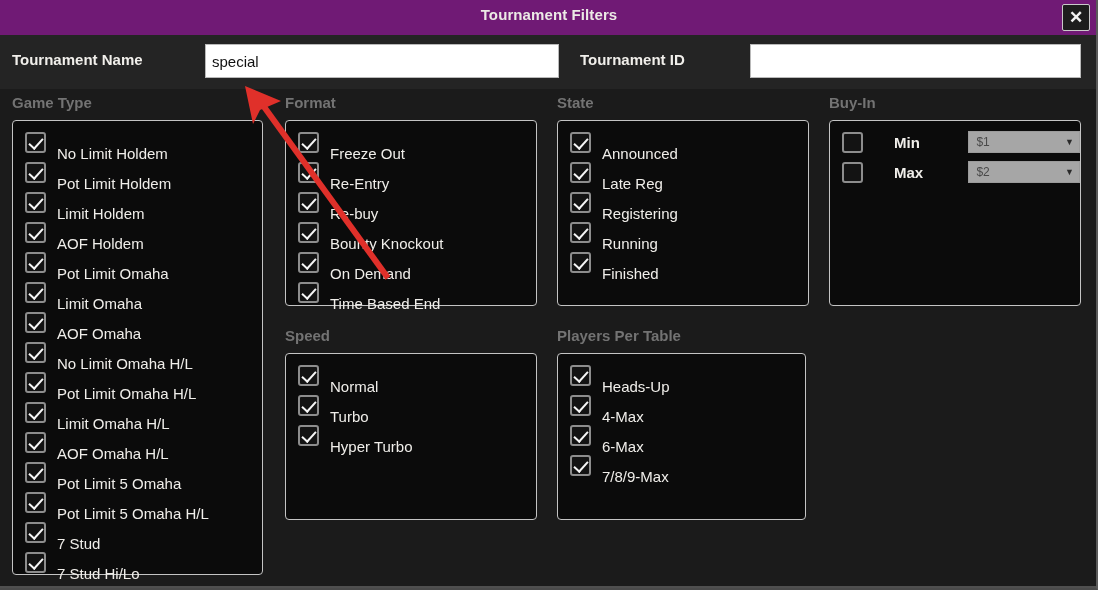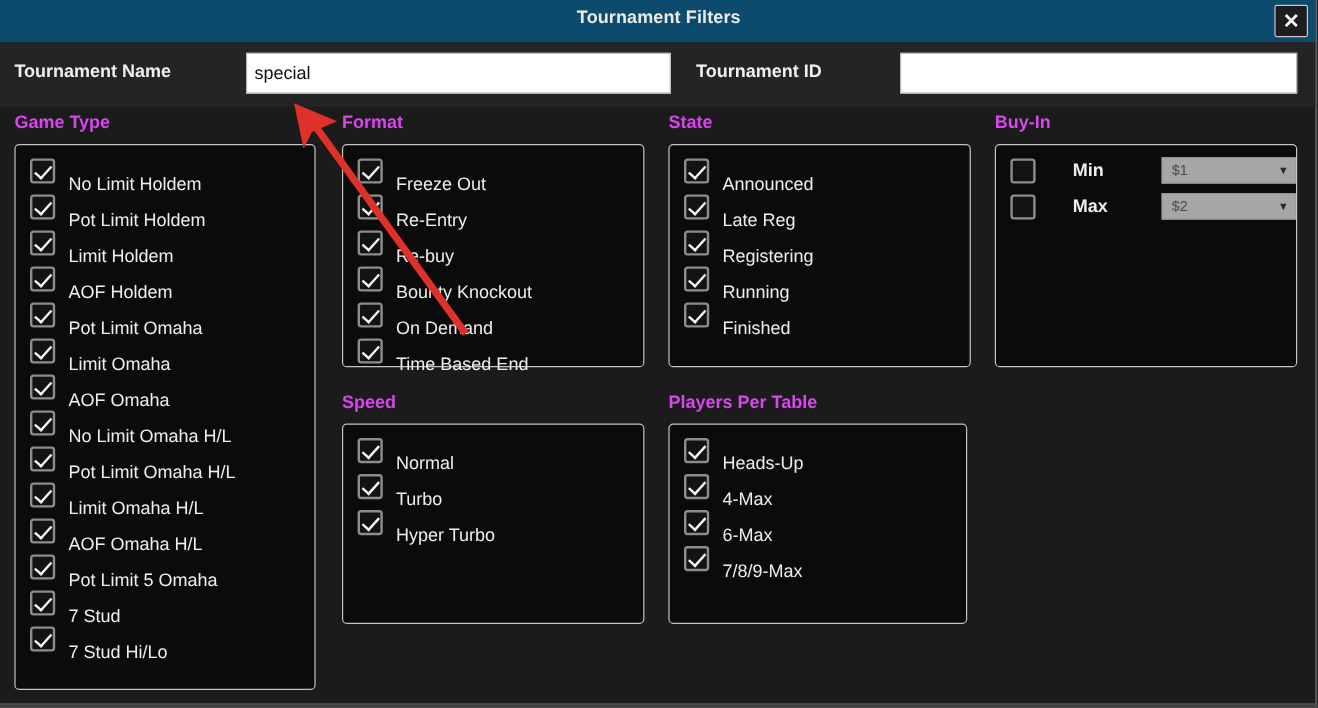--- a/index.html
+++ b/index.html
@@ -19,21 +19,21 @@
     box-sizing: border-box;
     border-right: 2px solid #5a5a5a;
     border-bottom: 2px solid #4a4a4a;
   }
 
   
   .titlebar {
     position: absolute;
     left: 0; top: 0;
     width: 1098px; height: 35px;
-    background: #0c4a6e;
+    background: #701a75;
   }
   .title-text {
     position: absolute;
     left: 0; top: 6px;
     width: 1098px;
     text-align: center;
     font-size: 15px;
     font-weight: bold;
     color: #eceae6;
     letter-spacing: 0.1px;
@@ -84,21 +84,21 @@
     outline: none;
   }
   #inp-name { left: 205px; width: 354px; }
   #inp-id   { left: 750px; width: 331px; }
 
   
   .section-title {
     position: absolute;
     font-size: 15px;
     font-weight: bold;
-    color: #d946ef;
+    color: #737373;
   }
 
   
   .groupbox {
     position: absolute;
     background: #0b0b0b;
     border: 1px solid #c4c4c4;
     border-radius: 4px;
     box-sizing: border-box;
   }
@@ -248,20 +248,24 @@
           <span class="cbox checked"></span>
           <span class="chk-label">Limit Omaha H/L</span>
         </div>
         <div class="chk-row">
           <span class="cbox checked"></span>
           <span class="chk-label">AOF Omaha H/L</span>
         </div>
         <div class="chk-row">
           <span class="cbox checked"></span>
           <span class="chk-label">Pot Limit 5 Omaha</span>
+        </div>
+        <div class="chk-row">
+          <span class="cbox checked"></span>
+          <span class="chk-label">Pot Limit 5 Omaha H/L</span>
         </div>
         <div class="chk-row">
           <span class="cbox checked"></span>
           <span class="chk-label">7 Stud</span>
         </div>
         <div class="chk-row">
           <span class="cbox checked"></span>
           <span class="chk-label">7 Stud Hi/Lo</span>
         </div>
       </div>

